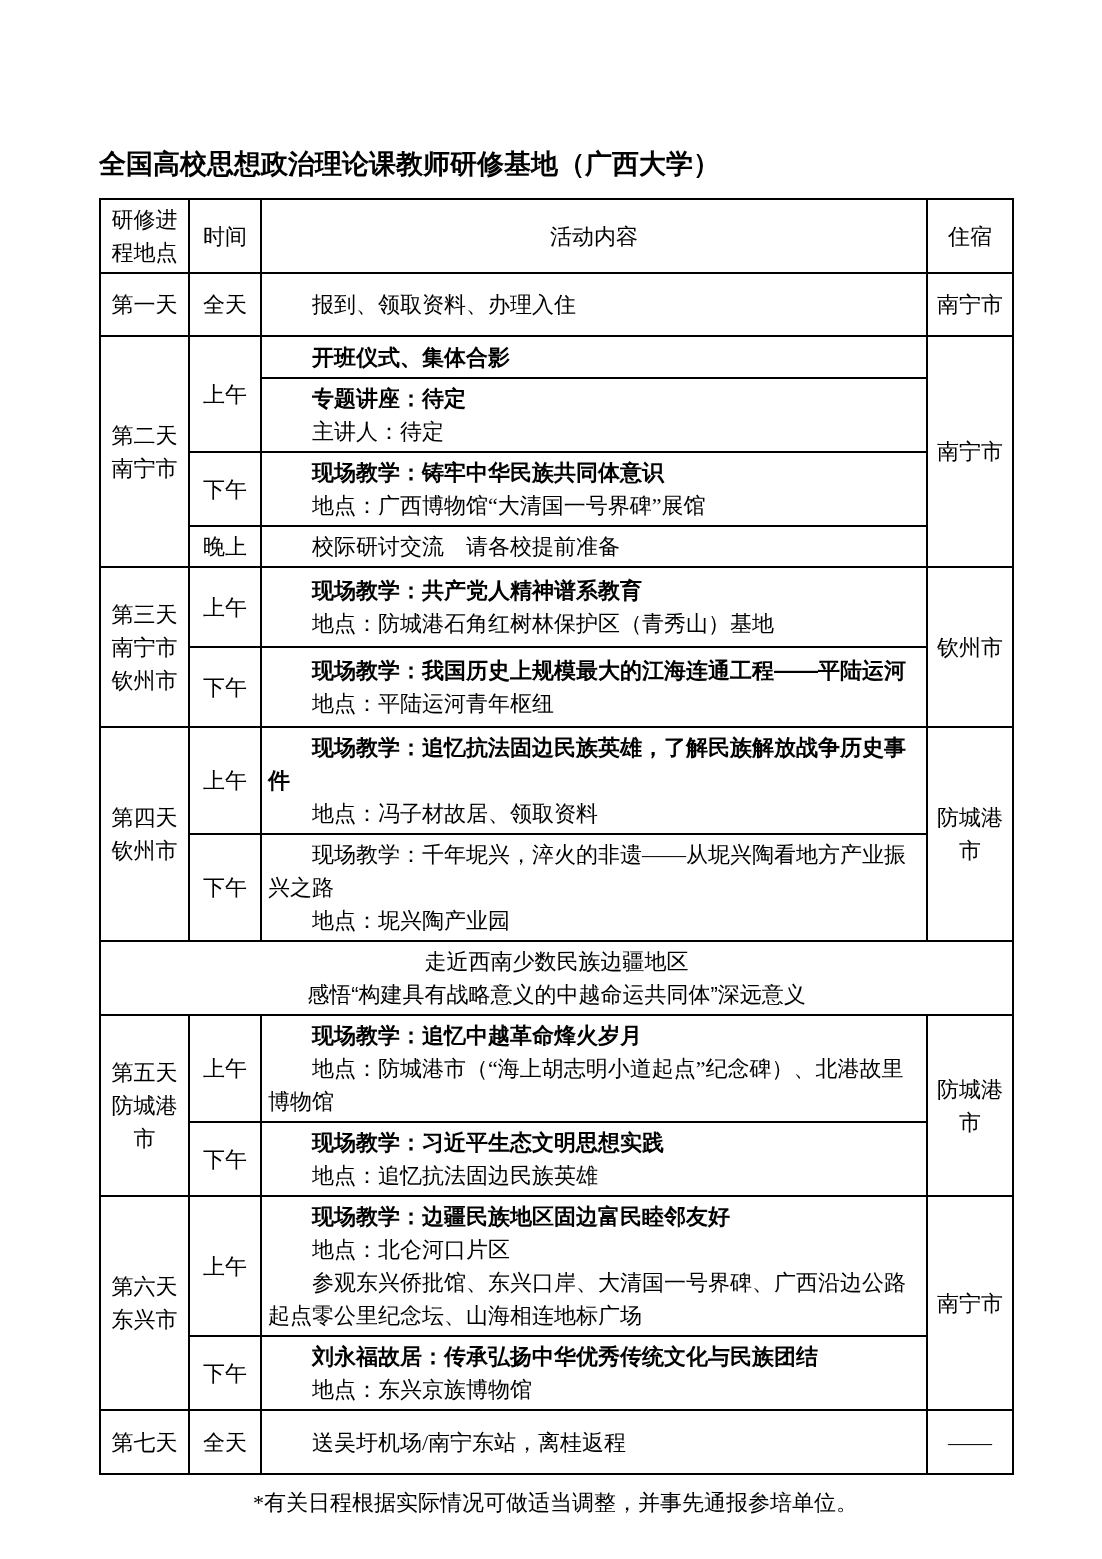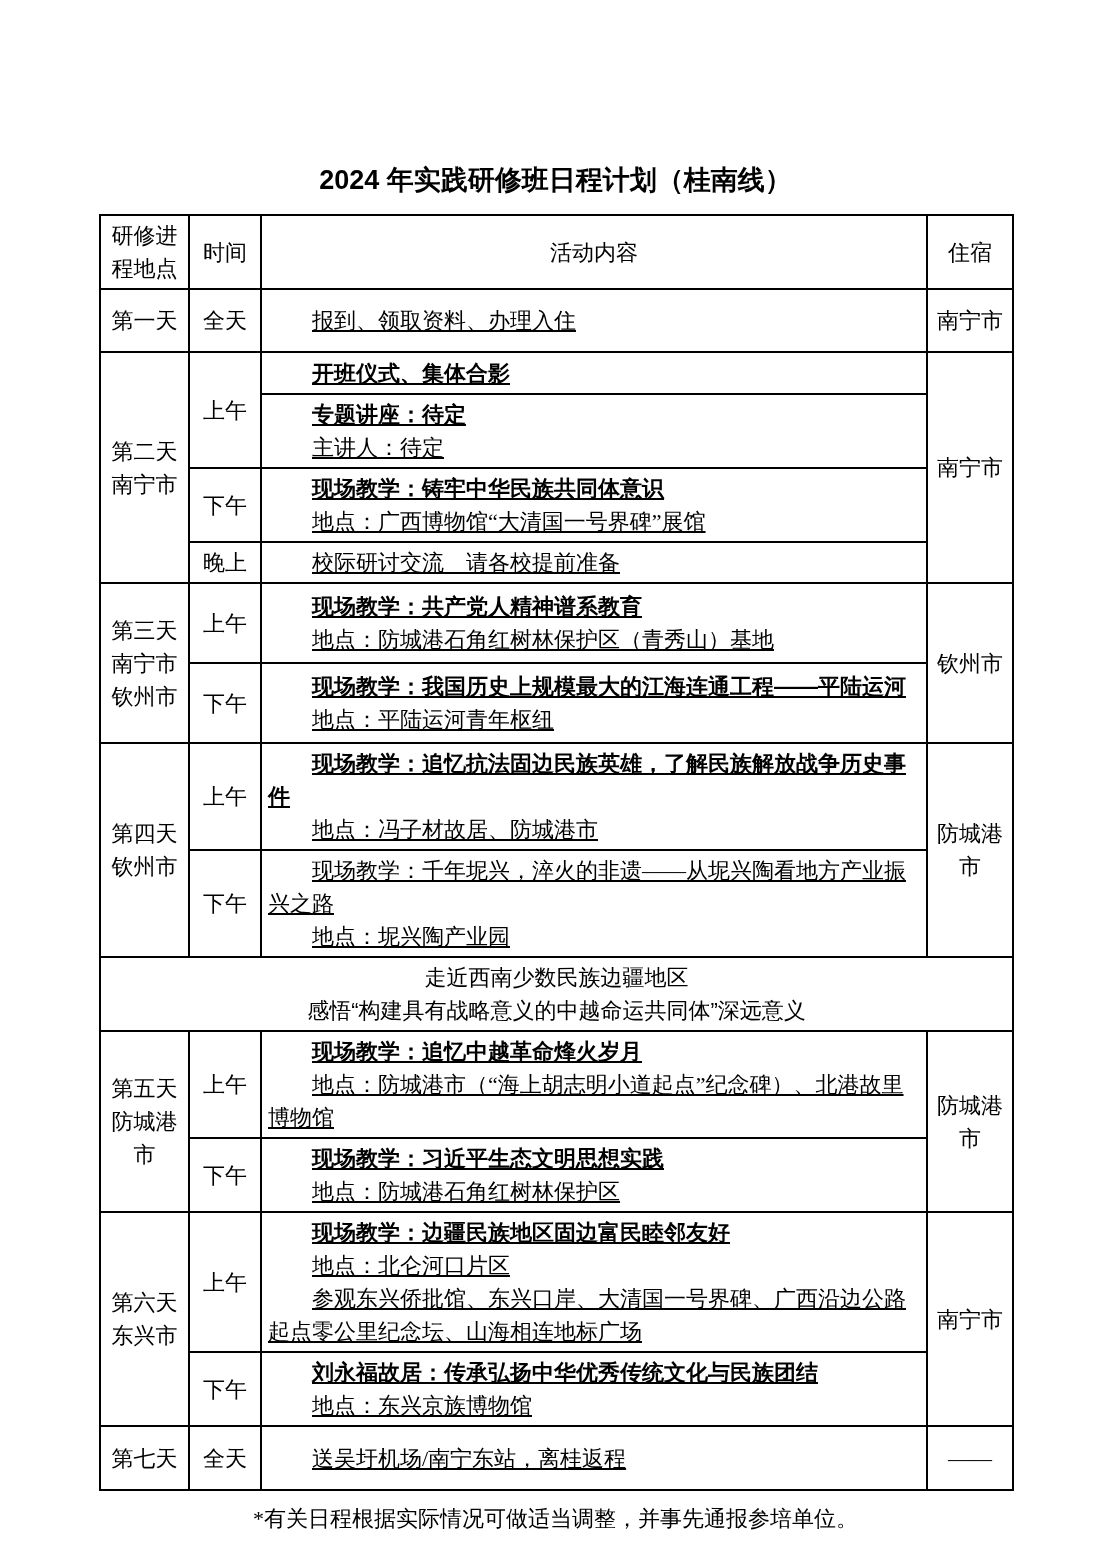--- a/index.html
+++ b/index.html
@@ -44,21 +44,21 @@
     border: 2px solid #000;
     font-size: 22px;
     font-weight: normal;
     line-height: 33px;
     vertical-align: middle;
     padding: 3px 6px;
     overflow: hidden;
   }
   .c-center { text-align: center; }
   .pre { white-space: pre-line; }
-  .c-act { text-align: left; padding: 4px 10px 4px 12px; text-decoration: underline; }
+  .c-act { text-align: left; padding: 4px 10px 4px 12px; }
   .c-act p { margin: 0; text-indent: 2em; line-height: 33px; }
   .bold {
     font-family: "Liberation Sans", "DejaVu Sans", sans-serif;
     font-weight: bold;
   }
   .c-banner {
     text-align: center;
     white-space: pre-line;
     line-height: 36px;
     border-radius: 12px;
@@ -86,21 +86,21 @@
     text-align: center;
     font-size: 22px;
     line-height: 30px;
   }
 </style>
 </head>
 <body>
 
 <div class="page">
 
-  <h2 class="doc-title-2">2024 年实践研修班日程计划（桂南线）</h2>
+  <h1 class="doc-title-1">全国高校思想政治理论课教师研修基地（广西大学）</h1>
 
   <table class="schedule">
     <colgroup>
       <col style="width:89px">
       <col style="width:72px">
       <col style="width:666px">
       <col style="width:86px">
     </colgroup>
 
     <tbody>
@@ -168,21 +168,21 @@
         <p>地点：平陆运河青年枢纽</p>
       </td>
     </tr>
 
     <tr class="r-d4a">
       <td rowspan="2" class="c-center pre">第四天
 钦州市</td>
       <td class="c-center">上午</td>
       <td class="c-act">
         <p class="bold">现场教学：追忆抗法固边民族英雄，了解民族解放战争历史事件</p>
-        <p>地点：冯子材故居、防城港市</p>
+        <p>地点：冯子材故居、领取资料</p>
       </td>
       <td rowspan="2" class="c-center">防城港市</td>
     </tr>
     <tr class="r-d4b">
       <td class="c-center">下午</td>
       <td class="c-act">
         <p>现场教学：千年坭兴，淬火的非遗——从坭兴陶看地方产业振兴之路</p>
         <p>地点：坭兴陶产业园</p>
       </td>
     </tr>
@@ -200,21 +200,21 @@
       <td class="c-act">
         <p class="bold">现场教学：追忆中越革命烽火岁月</p>
         <p>地点：防城港市（“海上胡志明小道起点”纪念碑）、北港故里博物馆</p>
       </td>
       <td rowspan="2" class="c-center">防城港市</td>
     </tr>
     <tr class="r-d5b">
       <td class="c-center">下午</td>
       <td class="c-act">
         <p class="bold">现场教学：习近平生态文明思想实践</p>
-        <p>地点：防城港石角红树林保护区</p>
+        <p>地点：追忆抗法固边民族英雄</p>
       </td>
     </tr>
 
     <tr class="r-d6a">
       <td rowspan="2" class="c-center pre">第六天
 东兴市</td>
       <td class="c-center">上午</td>
       <td class="c-act">
         <p class="bold">现场教学：边疆民族地区固边富民睦邻友好</p>
         <p>地点：北仑河口片区</p>

